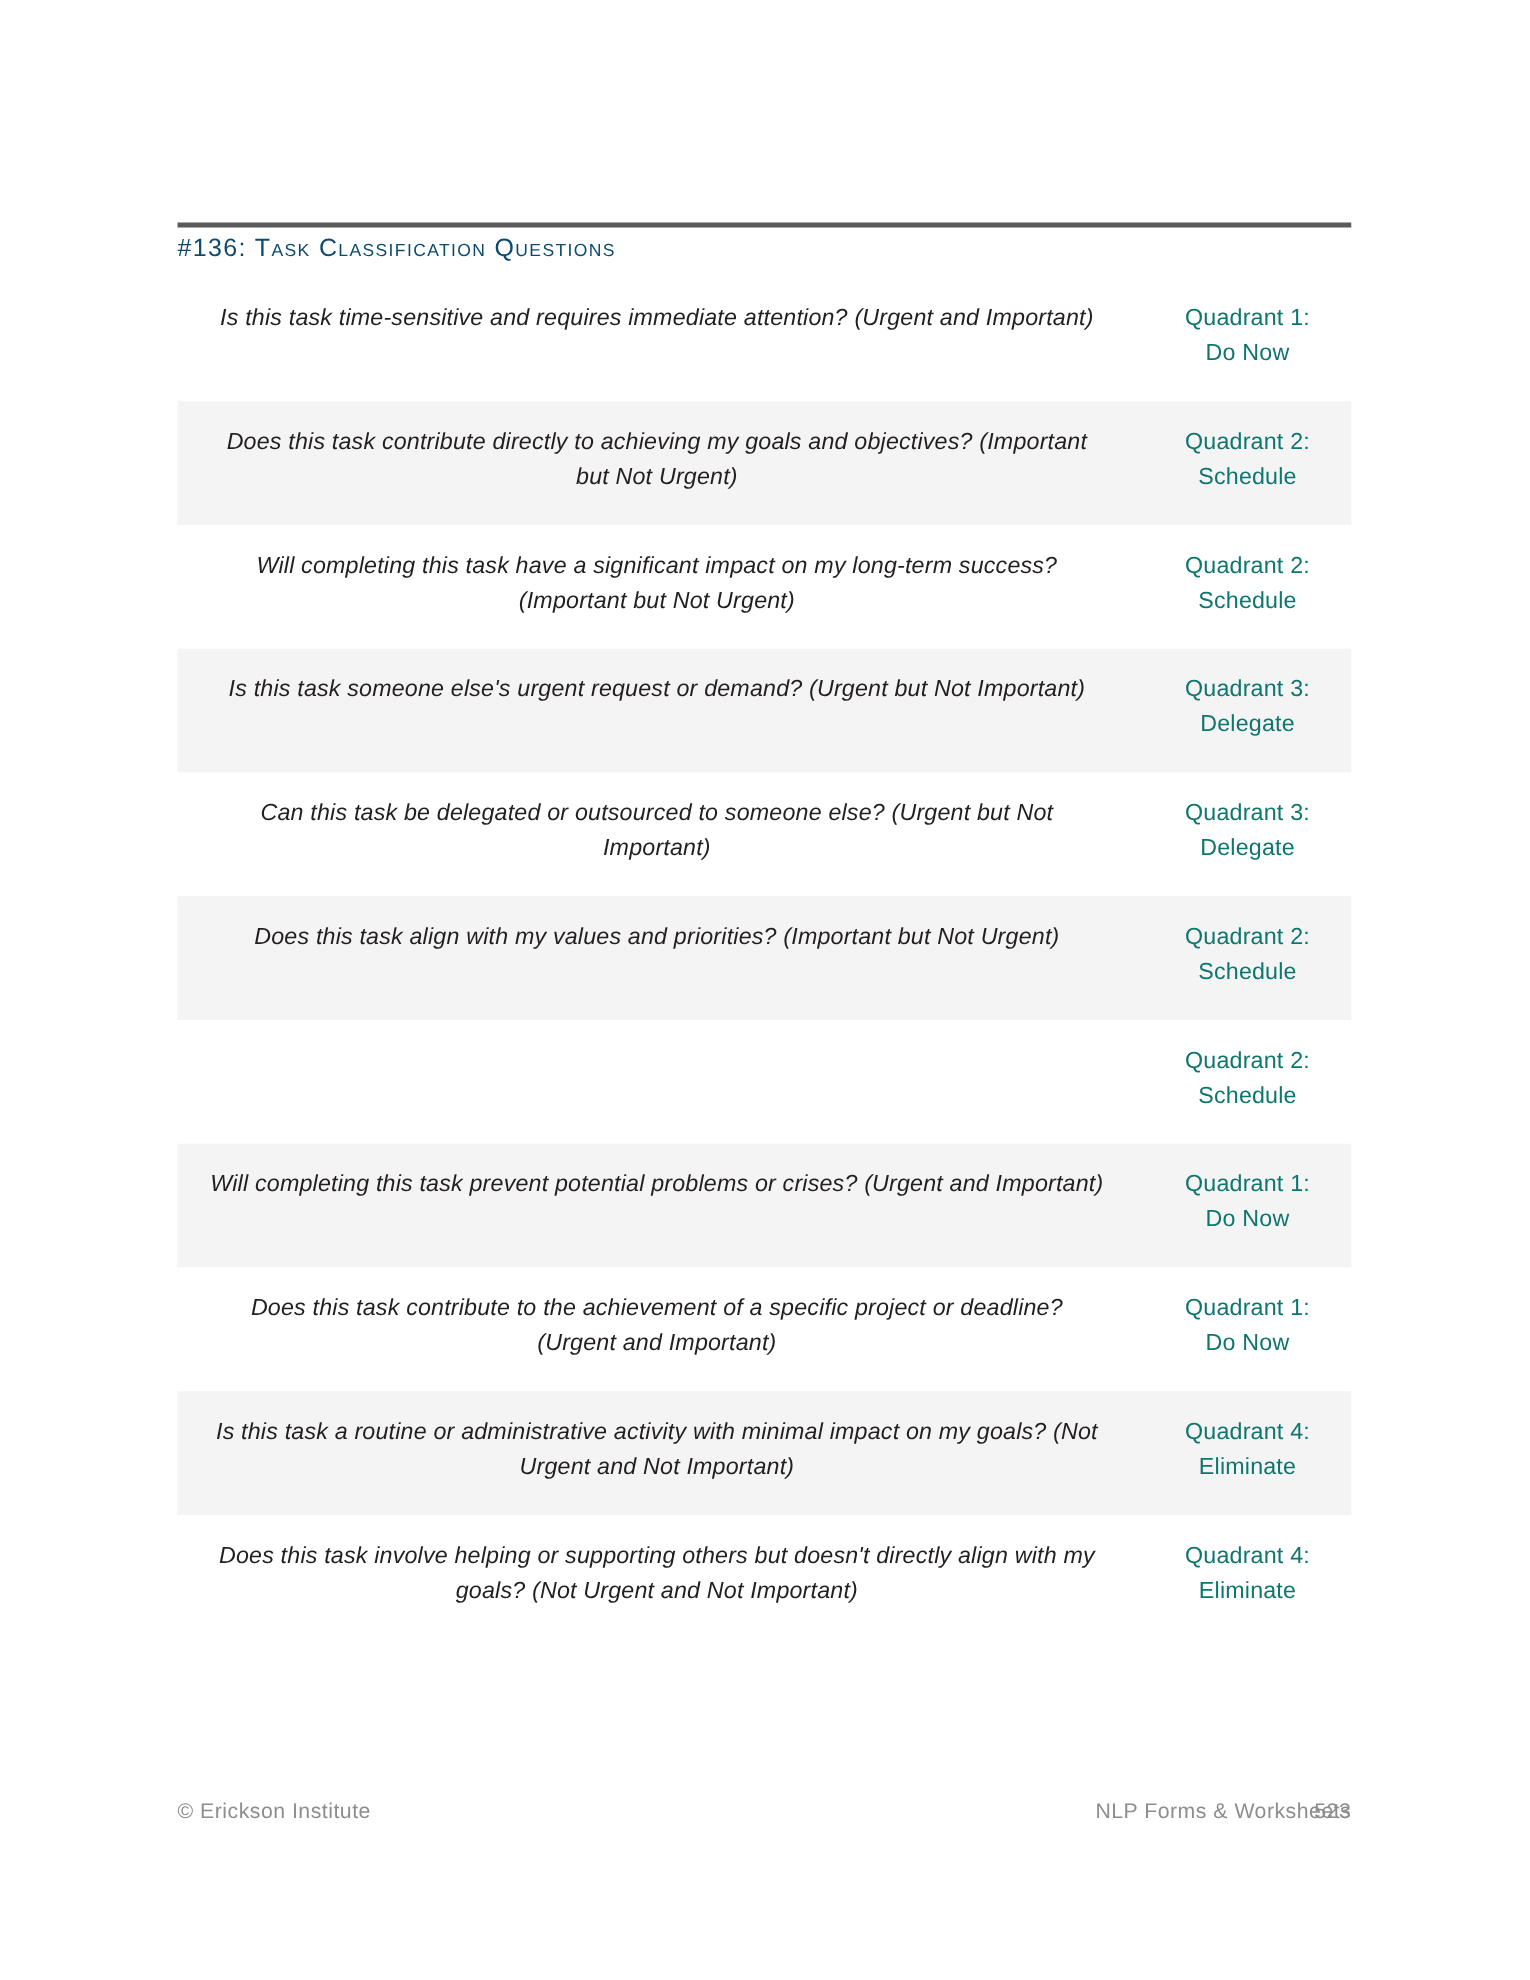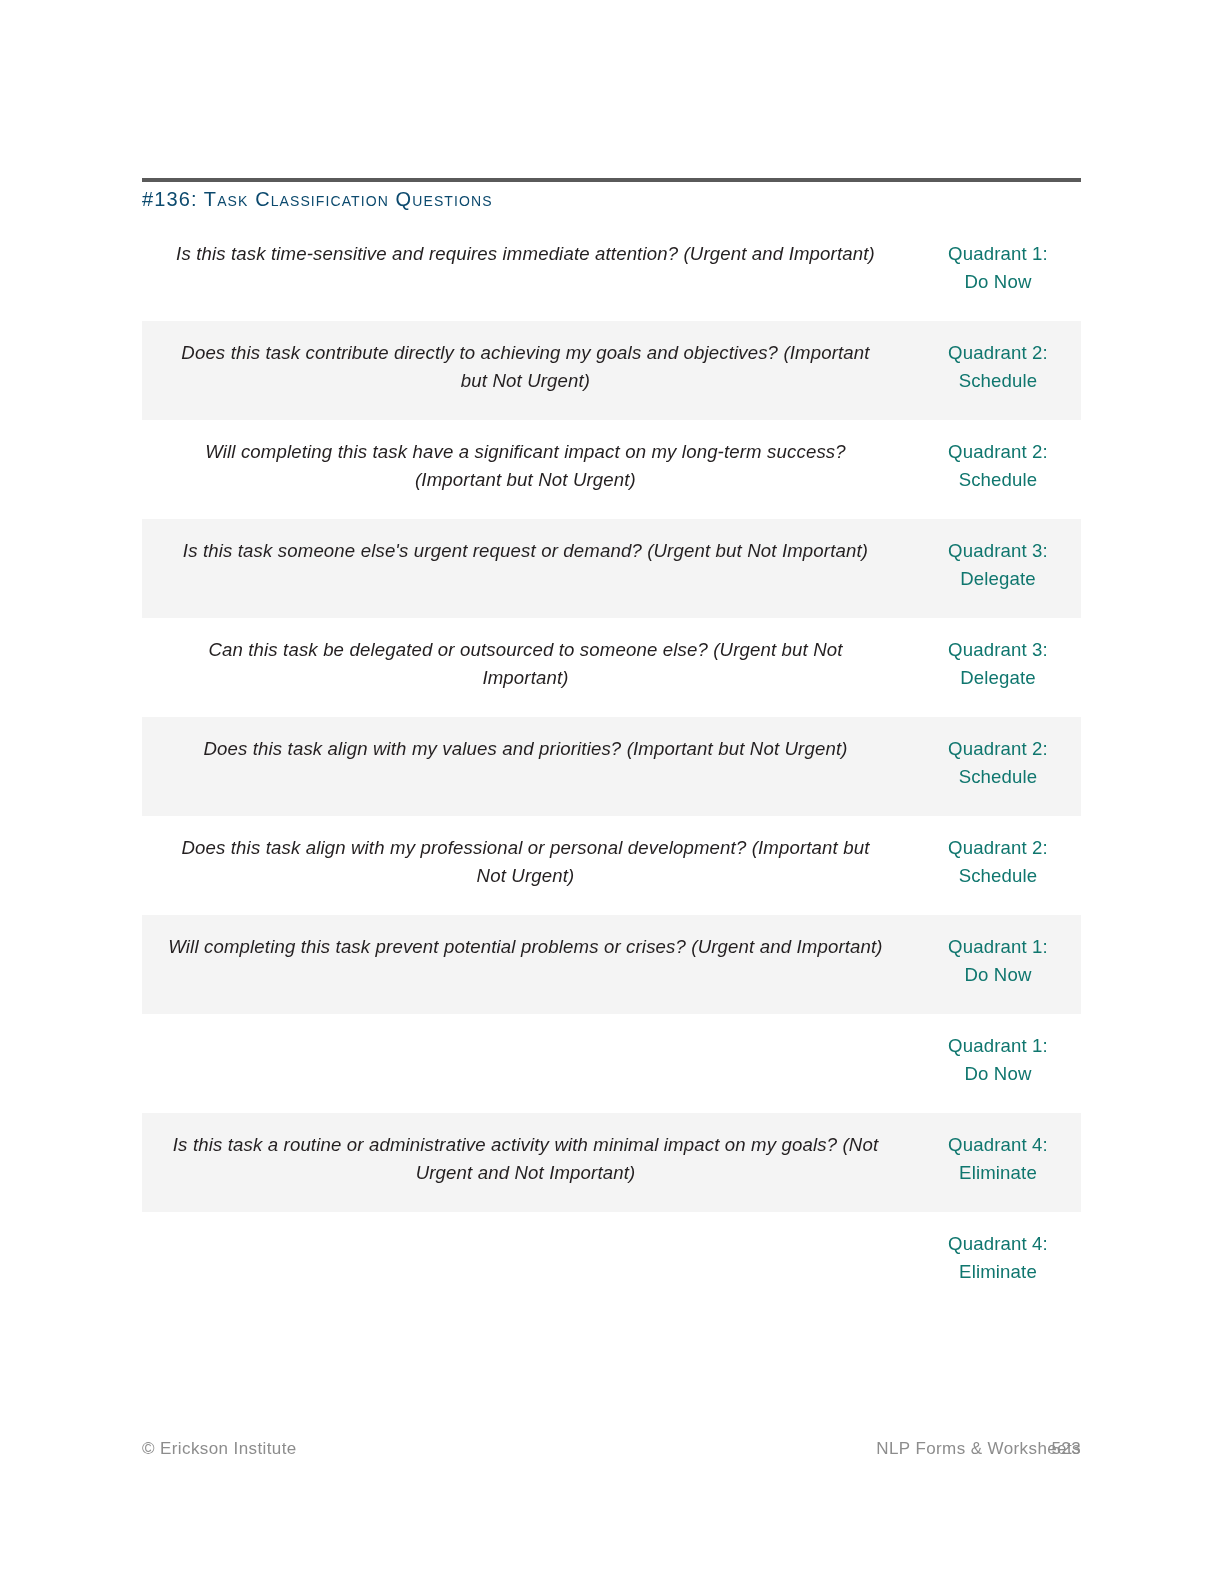--- a/index.html
+++ b/index.html
@@ -166,47 +166,48 @@
         </div>
       </div>
       <div class="row shaded">
         <div class="cell-question">Does this task align with my values and priorities? (Important but Not Urgent)</div>
         <div class="cell-quadrant">
           <span class="q-label">Quadrant 2:</span>
           <span class="q-action">Schedule</span>
         </div>
       </div>
       <div class="row">
-        <div class="cell-question">Does this task align with my professional or personal development? (Important but Not Urgent)</div>
         <div class="cell-quadrant">
           <span class="q-label">Quadrant 2:</span>
           <span class="q-action">Schedule</span>
         </div>
       </div>
       <div class="row shaded">
         <div class="cell-question">Will completing this task prevent potential problems or crises? (Urgent and Important)</div>
         <div class="cell-quadrant">
           <span class="q-label">Quadrant 1:</span>
           <span class="q-action">Do Now</span>
         </div>
       </div>
       <div class="row">
+        <div class="cell-question">Does this task contribute to the achievement of a specific project or deadline? (Urgent and Important)</div>
         <div class="cell-quadrant">
           <span class="q-label">Quadrant 1:</span>
           <span class="q-action">Do Now</span>
         </div>
       </div>
       <div class="row shaded">
         <div class="cell-question">Is this task a routine or administrative activity with minimal impact on my goals? (Not Urgent and Not Important)</div>
         <div class="cell-quadrant">
           <span class="q-label">Quadrant 4:</span>
           <span class="q-action">Eliminate</span>
         </div>
       </div>
       <div class="row">
+        <div class="cell-question">Does this task involve helping or supporting others but doesn't directly align with my goals? (Not Urgent and Not Important)</div>
         <div class="cell-quadrant">
           <span class="q-label">Quadrant 4:</span>
           <span class="q-action">Eliminate</span>
         </div>
       </div>
     </div>
 
   <div class="footer">
     <div class="footer-left">© Erickson Institute</div>
     <div class="footer-center">NLP Forms &amp; Worksheets</div>

